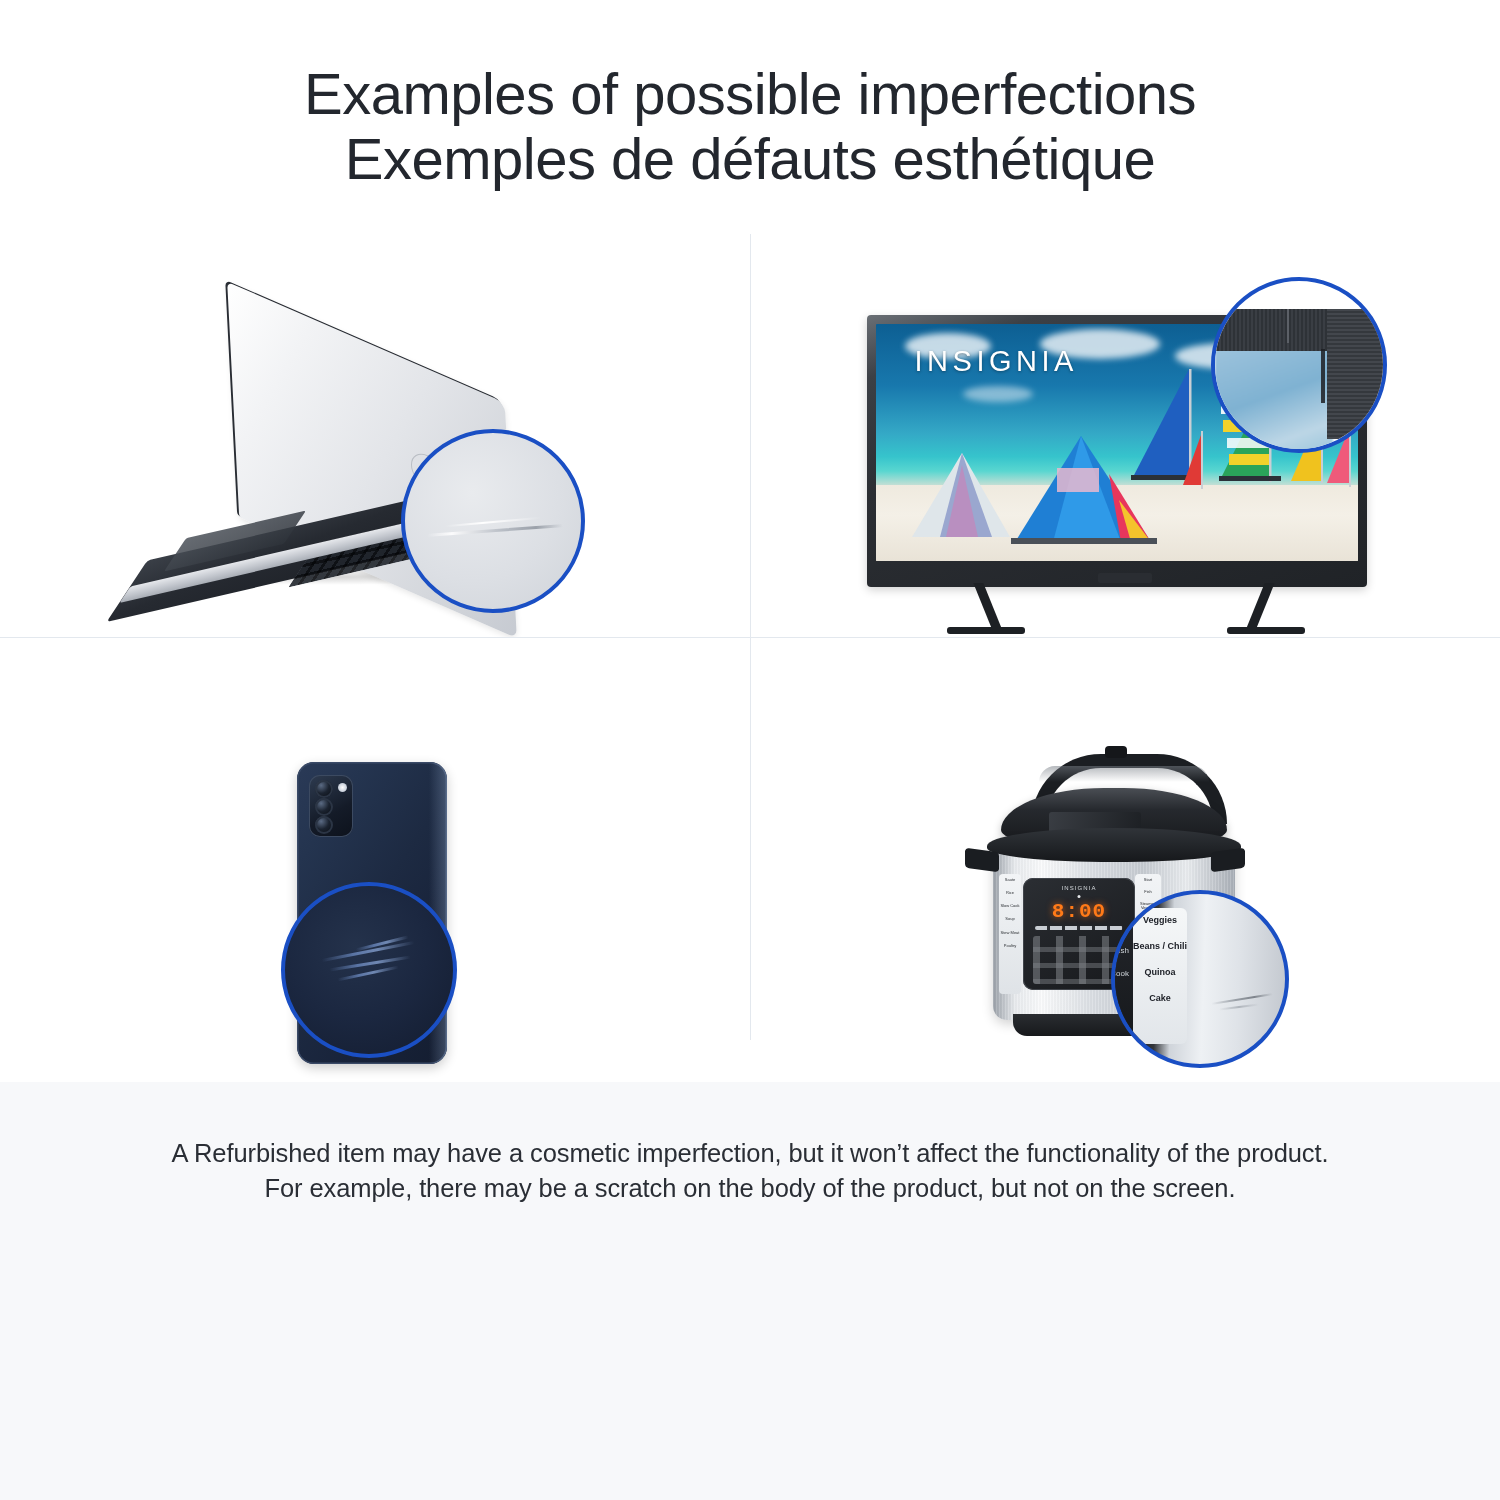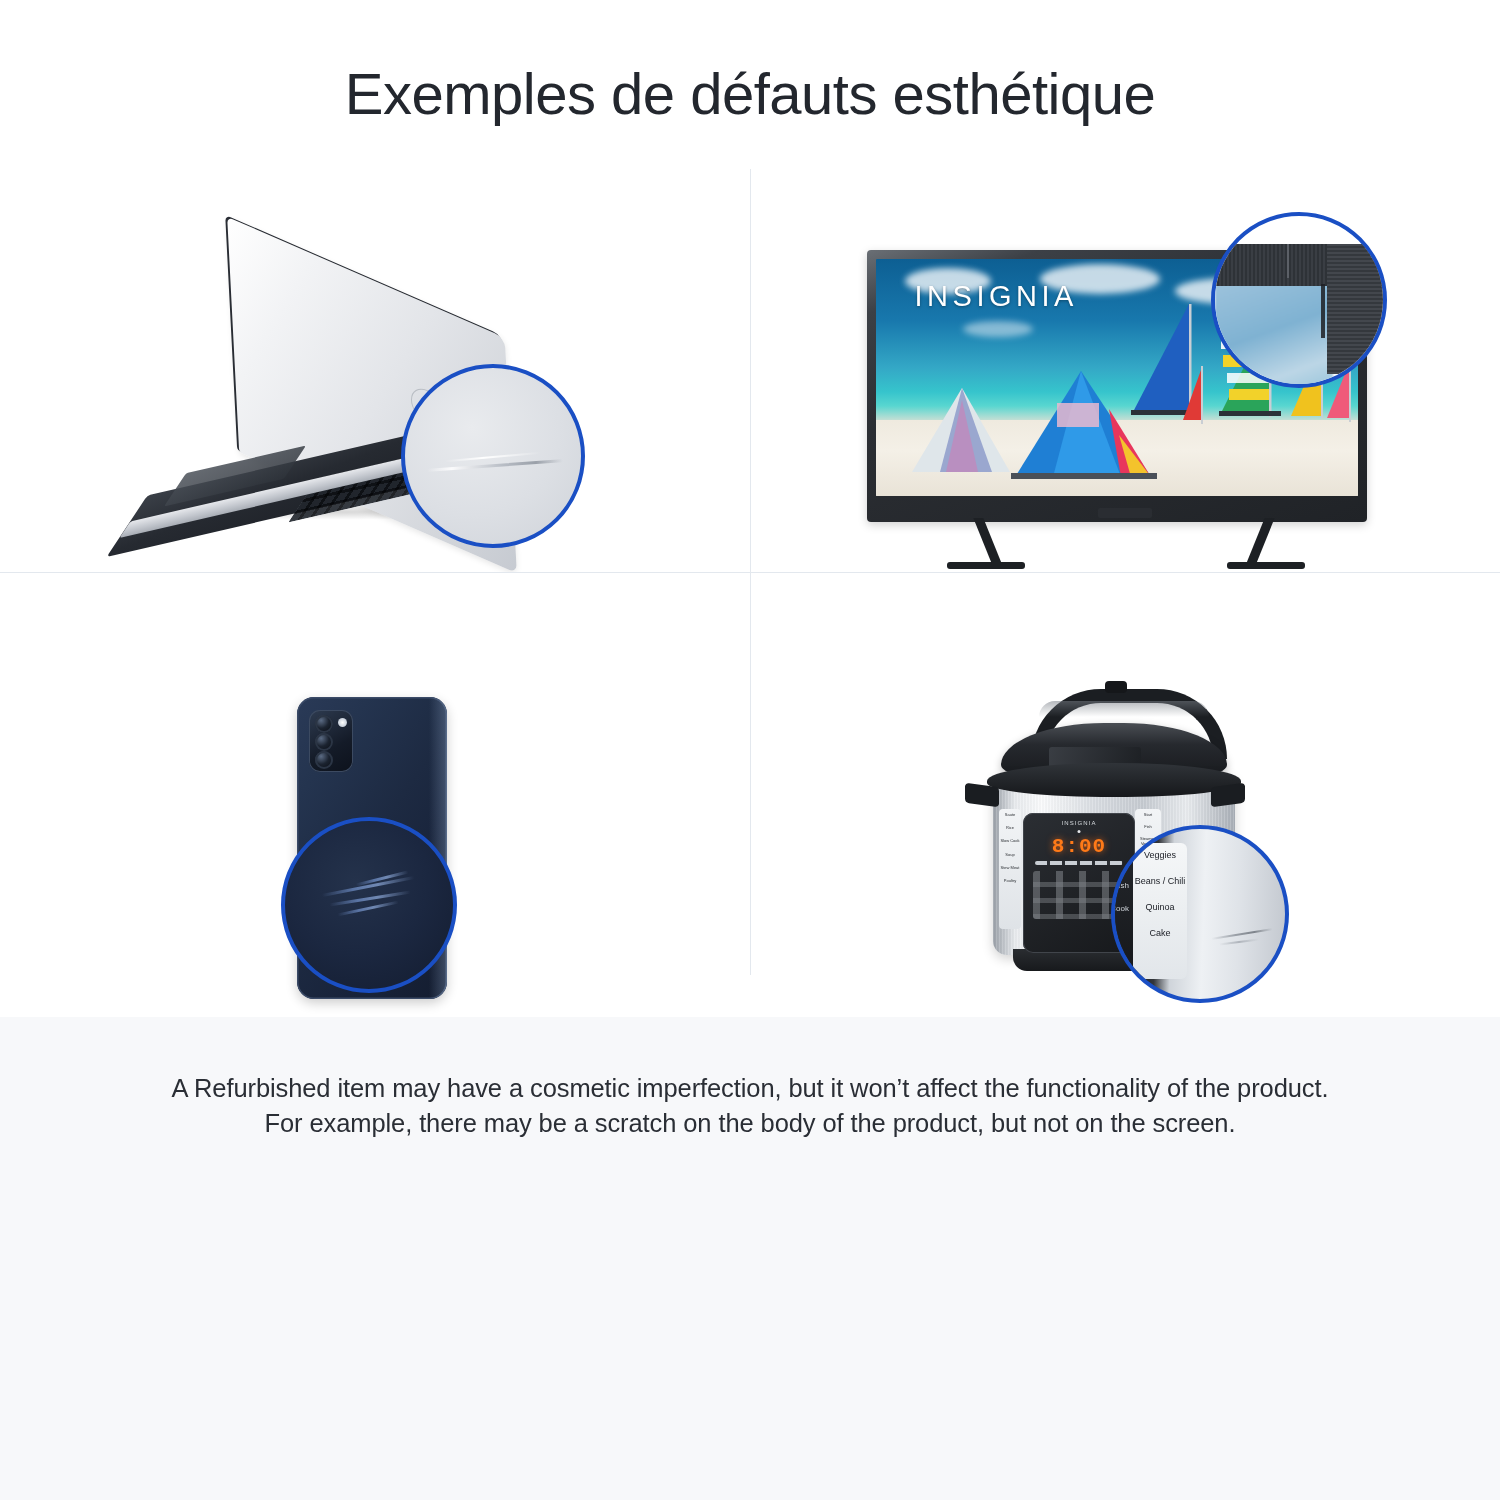--- a/index.html
+++ b/index.html
@@ -265,21 +265,21 @@
     position:absolute;left:22px;top:86px;width:254px;height:34px;
     background:linear-gradient(180deg,#303439,#16181b);
     border-radius:50%/18px 18px 14px 14px;
   }
   .ck-ear{position:absolute;top:108px;width:34px;height:20px;background:#1a1d21;border-radius:4px;}
   .ck-ear.l{left:0px;transform:skewY(8deg);}
   .ck-ear.r{left:246px;transform:skewY(-8deg);}
   .ck-foot{position:absolute;left:48px;top:272px;width:200px;height:22px;
     background:linear-gradient(180deg,#2a2d31,#17191c);border-radius:0 0 14px 14px;}
   .ck-panel{
-    position:absolute;left:58px;top:136px;width:112px;height:140px;
+    position:absolute;left:58px;top:136px;width:112px;height:112px;
     background:linear-gradient(150deg,#2b2e33,#17191c);
     border-radius:10px;
     box-shadow:inset 0 0 0 1px #41454b;
   }
   .ck-brand{position:absolute;left:50%;top:7px;transform:translateX(-50%);
     color:#d6dade;font-size:6px;letter-spacing:1.1px;}
   .ck-led{
     position:absolute;left:50%;top:22px;transform:translateX(-50%);
     color:#ff7a18;font-family:"Liberation Mono",monospace;font-size:21px;font-weight:700;
     letter-spacing:1px;text-shadow:0 0 7px rgba(255,110,20,.75);
@@ -304,21 +304,21 @@
   .ck-ring{
     left:146px;top:148px;width:178px;height:178px;
     background:linear-gradient(92deg,#2a2d31 0%,#1b1d21 16%,#33363b 25%,#cfd4da 34%,#eef1f4 52%,#dfe3e8 72%,#c3c8cf 100%);
   }
   .ck-ring .mg-panelcol{
     position:absolute;left:18px;top:14px;width:54px;height:136px;
     background:linear-gradient(180deg,#f5f7f8,#e2e6ea);border-radius:6px;
     font-size:9px;color:#20232a;text-align:center;padding-top:8px;box-sizing:border-box;
     line-height:1.1;
   }
-  .ck-ring .mg-panelcol b{display:block;font-weight:400;margin-bottom:16px;}
+  .ck-ring .mg-panelcol b{display:block;font-weight:700;margin-bottom:16px;}
   .ck-ring .mg-left{
     position:absolute;left:-34px;top:10px;width:52px;height:150px;
     background:linear-gradient(180deg,#24272c,#15171a);border-radius:0 6px 6px 0;
     color:#cfd4da;font-size:8px;text-align:right;padding:14px 4px 0 0;box-sizing:border-box;
     line-height:2.8;
   }
   .ck-ring .mg-scratch{
     position:absolute;left:96px;top:104px;width:62px;height:2px;
     background:linear-gradient(90deg,rgba(0,0,0,0),#8d939b 40%,#6e747c 70%,rgba(0,0,0,0));
     transform:rotate(-9deg);border-radius:2px;opacity:.85;
@@ -346,20 +346,21 @@
     letter-spacing:-0.1px;
   }
 </style>
 </head>
 <body>
 
 <div class="page">
 
   <div class="header">
     <h1>
+      <span class="ln">Examples of possible imperfections</span>
       <span class="ln">Exemples de défauts esthétique</span>
     </h1>
   </div>
 
   <div class="grid">
     <div class="vdiv"></div>
     <div class="hdiv"></div>
 
     <div class="cell">
       <div class="laptop-stage">

